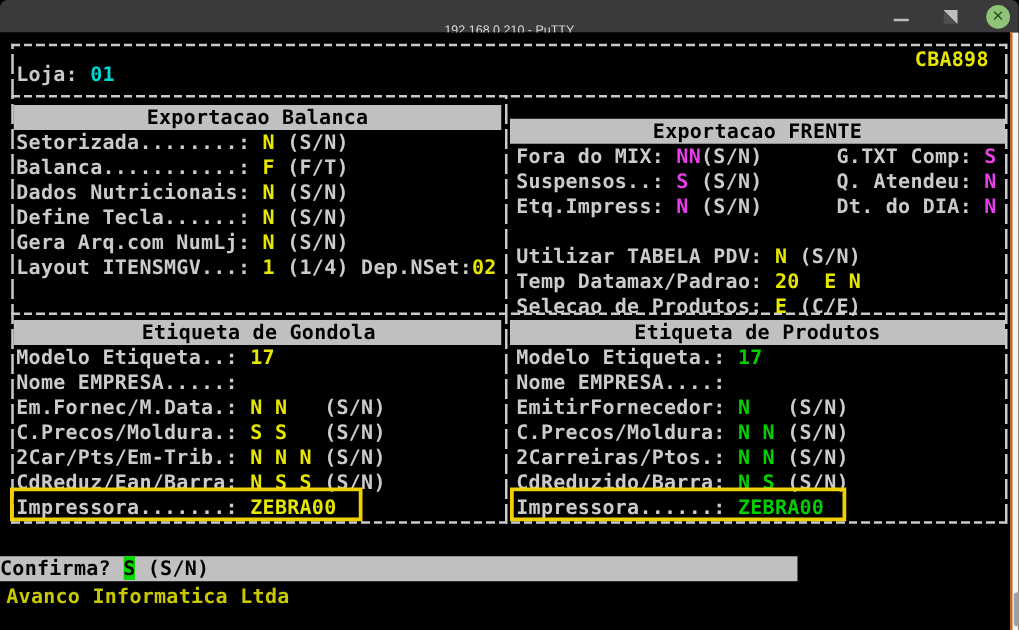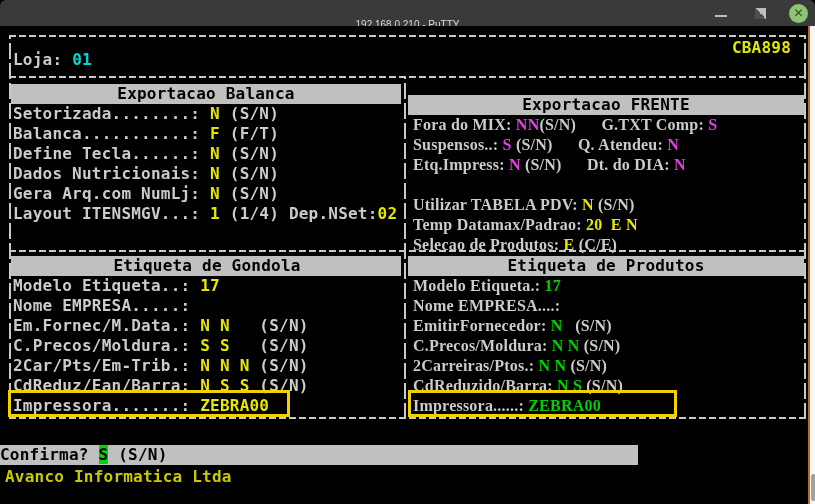--- a/index.html
+++ b/index.html
@@ -47,21 +47,21 @@
   
   .panel{position:absolute;}
   .p-balanca{left:11px;top:58px;width:390px;}
   .p-frente{left:408px;top:69px;width:396px;}
   .p-gondola{left:11px;top:230px;width:390px;}
   .p-produtos{left:408px;top:230px;width:396px;}
   .phead{height:20px;line-height:20px;background:var(--header-bg);color:#000;
     text-align:center;white-space:pre;}
   .phead.left{text-align:center;padding-left:2px;}
   .trow{height:20px;line-height:20px;white-space:pre;padding-left:2px;}
-  .panel.right .trow{padding-left:5px;font-family:Liberation Serif, serif;}
+  .panel.right .trow{padding-left:5px;}
   .seg-w{color:var(--label);}
   .seg-y{color:var(--value-yellow);}
   .seg-m{color:var(--value-magenta);}
   .seg-g{color:var(--value-green);}
   .seg-c{color:var(--value-cyan);}
 
   
   .hlbox{position:absolute;border:3px solid var(--annotation-box);height:27px;top:364px;}
   .hlbox.leftbox{left:8px;width:282px;}
   .hlbox.rightbox{left:408px;width:269px;}
@@ -102,22 +102,22 @@
     <div class="hline hB"></div>
     <div class="vline vdiv"></div>
 
     <div class="line loja"><span class="seg-w">Loja: </span><span class="seg-c">01</span></div>
     <div class="cba">CBA898</div>
 
     <div class="panel p-balanca">
       <div class="phead">Exportacao Balanca</div>
     <div class="trow"><span class="seg-w">Setorizada........: </span><span class="seg-y">N</span><span class="seg-w"> (S/N)</span></div>
         <div class="trow"><span class="seg-w">Balanca...........: </span><span class="seg-y">F</span><span class="seg-w"> (F/T)</span></div>
+        <div class="trow"><span class="seg-w">Dados Nutricionais: </span><span class="seg-y">N</span><span class="seg-w"> (S/N)</span></div>
         <div class="trow"><span class="seg-w">Define Tecla......: </span><span class="seg-y">N</span><span class="seg-w"> (S/N)</span></div>
-        <div class="trow"><span class="seg-w">Dados Nutricionais: </span><span class="seg-y">N</span><span class="seg-w"> (S/N)</span></div>
         <div class="trow"><span class="seg-w">Gera Arq.com NumLj: </span><span class="seg-y">N</span><span class="seg-w"> (S/N)</span></div>
         <div class="trow"><span class="seg-w">Layout ITENSMGV...: </span><span class="seg-y">1</span><span class="seg-w"> (1/4) Dep.NSet:</span><span class="seg-y">02</span></div>
       </div>
 
     <div class="panel right p-frente">
       <div class="phead">Exportacao FRENTE</div>
     <div class="trow"><span class="seg-w">Fora do MIX: </span><span class="seg-m">NN</span><span class="seg-w">(S/N)</span><span class="seg-w">      G.TXT Comp: </span><span class="seg-m">S</span></div>
         <div class="trow"><span class="seg-w">Suspensos..: </span><span class="seg-m">S</span><span class="seg-w"> (S/N)</span><span class="seg-w">      Q. Atendeu: </span><span class="seg-m">N</span></div>
         <div class="trow"><span class="seg-w">Etq.Impress: </span><span class="seg-m">N</span><span class="seg-w"> (S/N)</span><span class="seg-w">      Dt. do DIA: </span><span class="seg-m">N</span></div>
         <div class="trow"></div>

